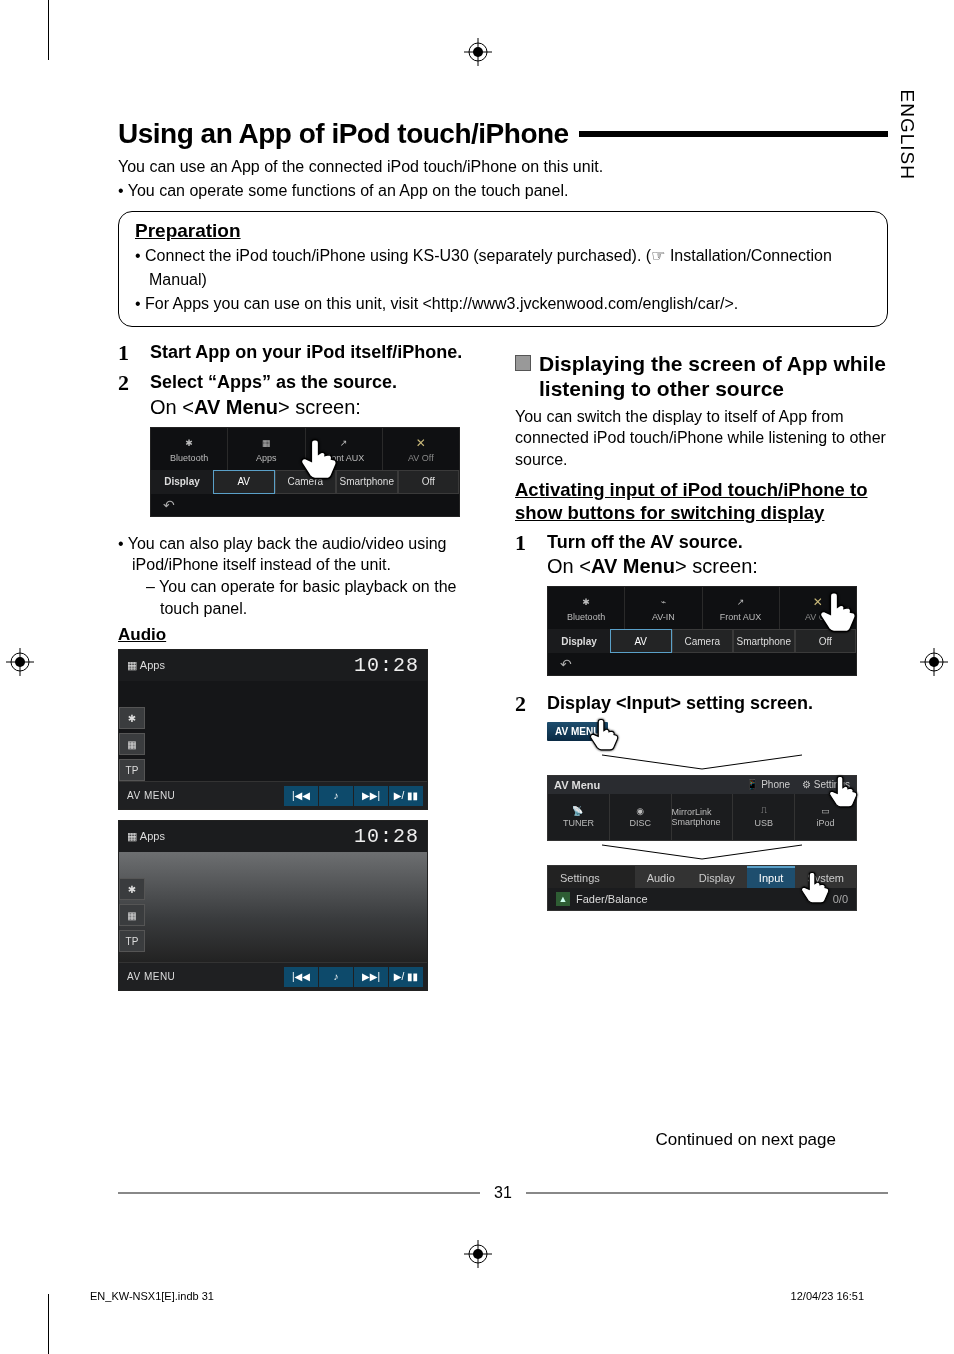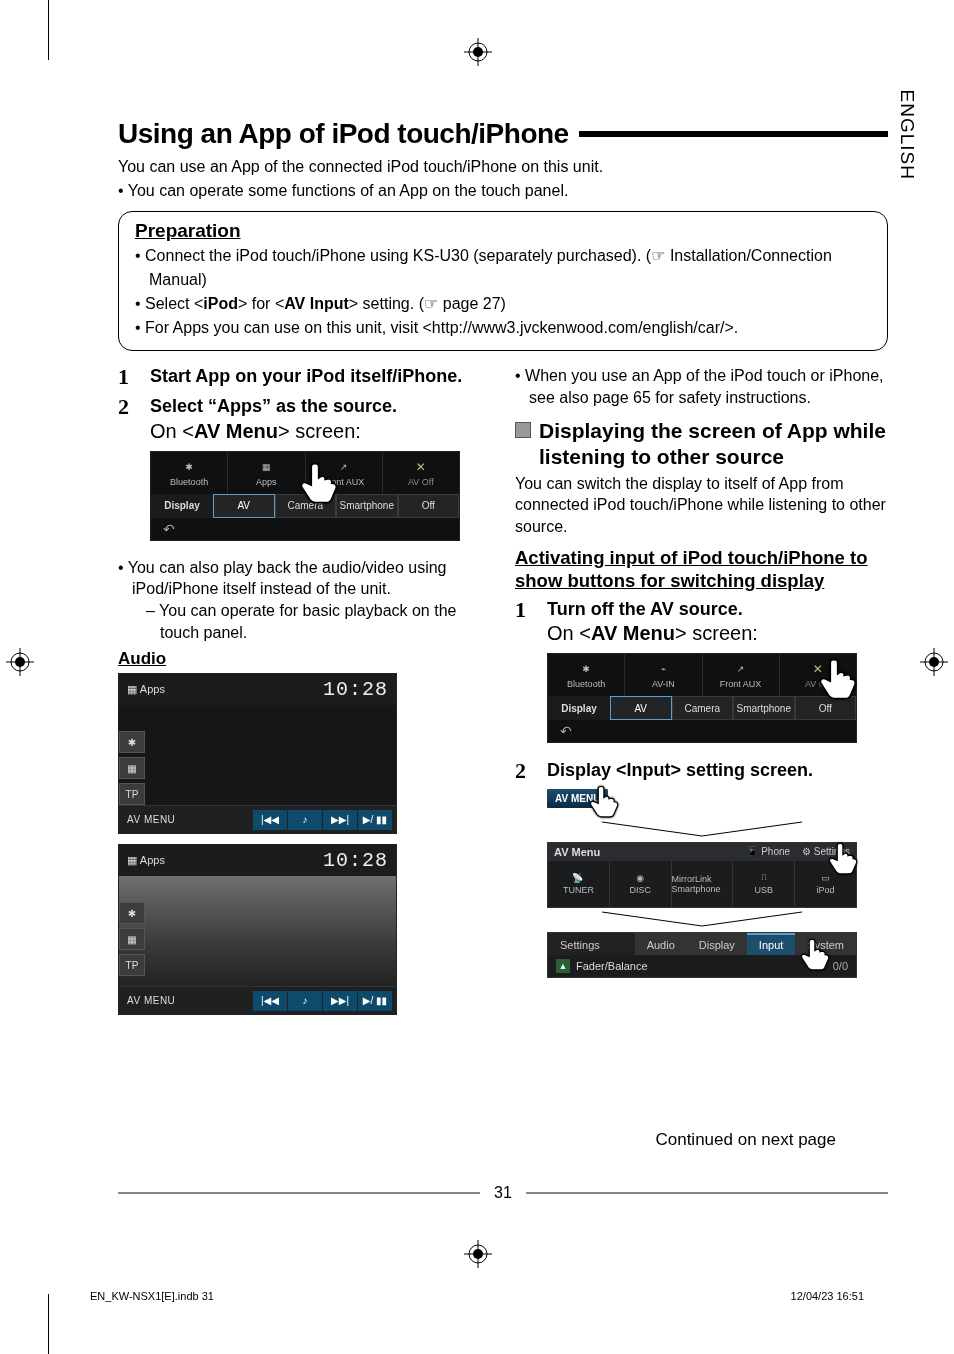--- a/index.html
+++ b/index.html
@@ -212,21 +212,21 @@
   .pill.label { background:#1a1b1d; color:#ddd; font-weight:600; flex:0 0 62px; border:none; }
   .pill.active { border-color:#5aa0c8; color:#fff; }
   .back-row { height: 22px; display:flex; align-items:center; padding-left:12px; font-size:14px; color:#aaa; }
   .hand {
     position: absolute;
     width: 46px; height: 46px;
   }
   .hand svg { width:100%; height:100%; filter: drop-shadow(0 0 1px #000); }
 
   .player {
-    width: 279px;
+    width: 310px;
     background: #1b1c1e;
     border: 1px solid #222;
     color:#ddd;
     font-family: Arial, sans-serif;
     margin-top: 4px;
     margin-bottom: 10px;
     position: relative;
   }
   .player .topbar { display:flex; justify-content:space-between; align-items:center; padding:4px 8px; font-size:11px; }
   .player .clock { font-family: "Courier New", monospace; font-size:20px; letter-spacing:1px; color:#eee; }
@@ -357,23 +357,20 @@
         <li>You can operate some functions of an App on the touch panel.</li>
       </ul>
   </div>
 
   <div class="prep-box">
     <h3>Preparation</h3>
     <ul>
       <li>
         <span>Connect the iPod touch/iPhone using KS-U30 (separately purchased). (</span><span>☞</span><span> Installation/Connection Manual)</span>
       </li>
-      <li>
-        <span>Select &lt;</span><b>iPod</b><span>&gt; for &lt;</span><b>AV Input</b><span>&gt; setting. (</span><span>☞</span><span> page 27)</span>
-      </li>
       <li>For Apps you can use on this unit, visit &lt;http://www3.jvckenwood.com/english/car/&gt;.</li>
     </ul>
   </div>
 
   <div class="columns">
 
     <div class="col">
       <div class="step">
         <div class="step-num">1</div>
         <div class="step-body">
@@ -477,25 +474,20 @@
             <div class="c">|◀◀</div>
             <div class="c">♪</div>
             <div class="c">▶▶|</div>
             <div class="c">▶/ ▮▮</div>
           </div>
         </div>
       </div>
     </div>
 
     <div class="col">
-      <div class="body-text">
-        <ul>
-            <li>When you use an App of the iPod touch or iPhone, see also page 65 for safety instructions.</li>
-          </ul>
-      </div>
 
       <div class="sec-head">
         <div class="sq"></div>
         <h2>Displaying the screen of App while listening to other source</h2>
       </div>
       <div class="body-text">You can switch the display to itself of App from connected iPod touch/iPhone while listening to other source.</div>
 
       <div class="underline-head">Activating input of iPod touch/iPhone to show buttons for switching display</div>
 
       <div class="step">

